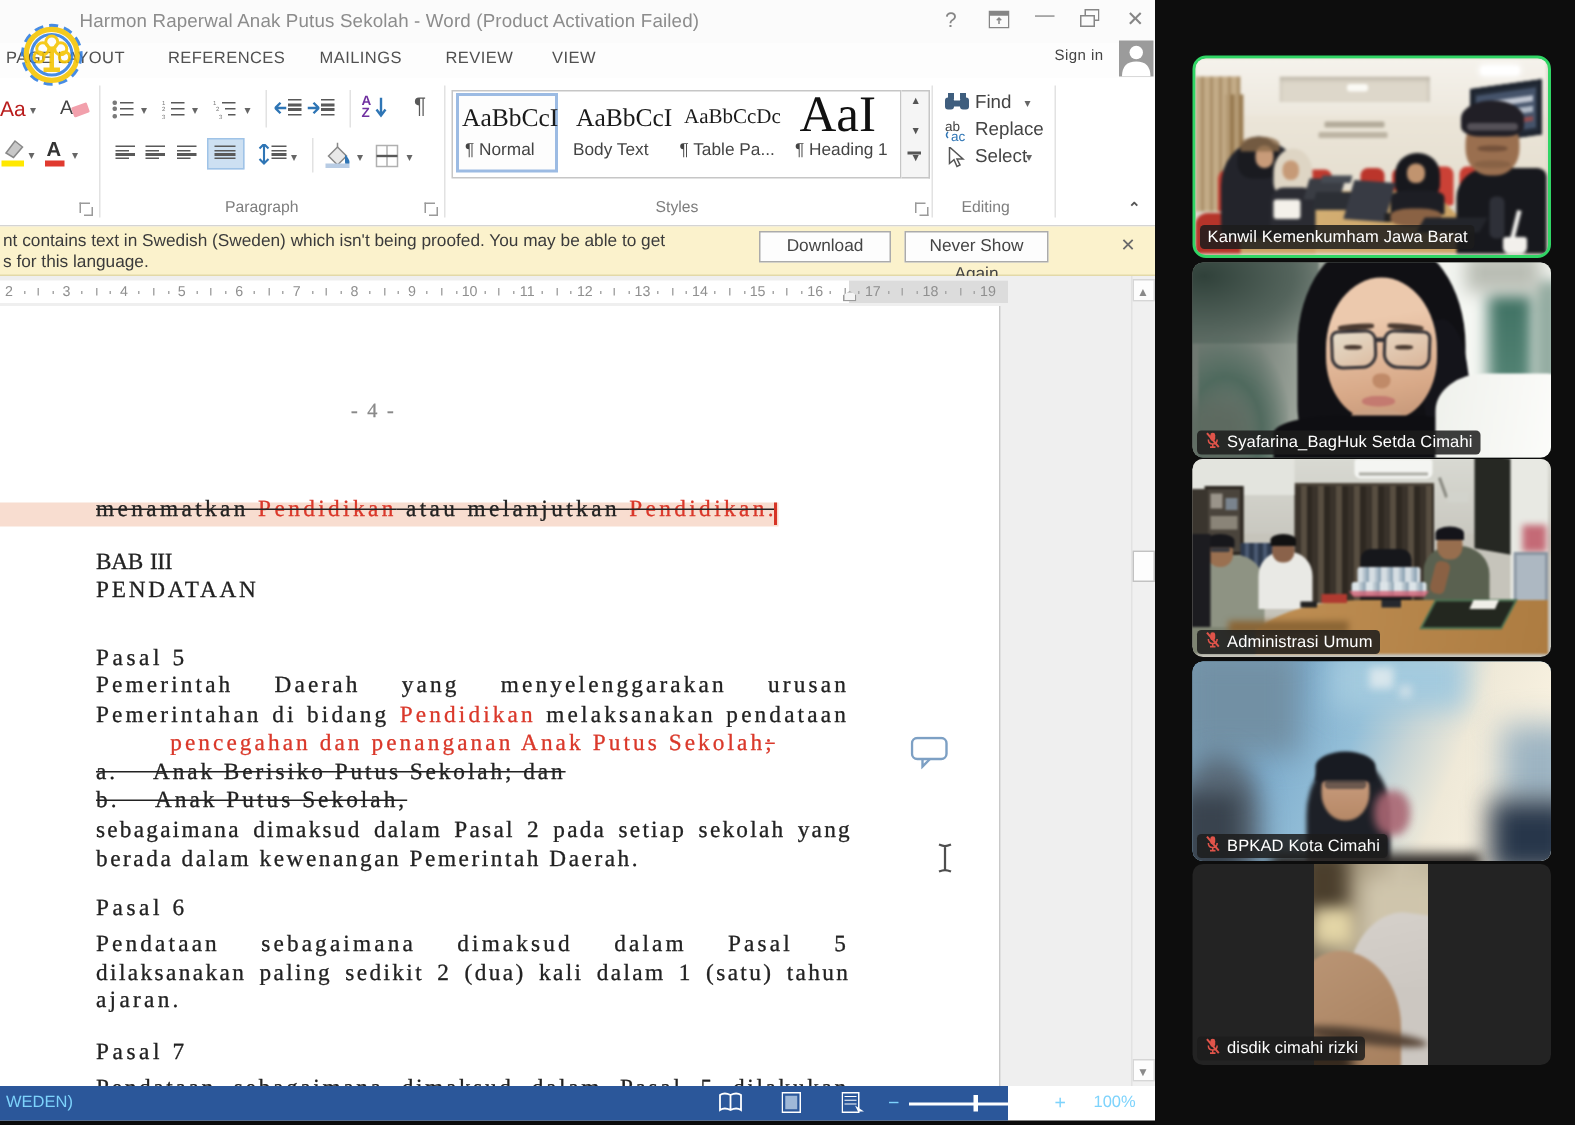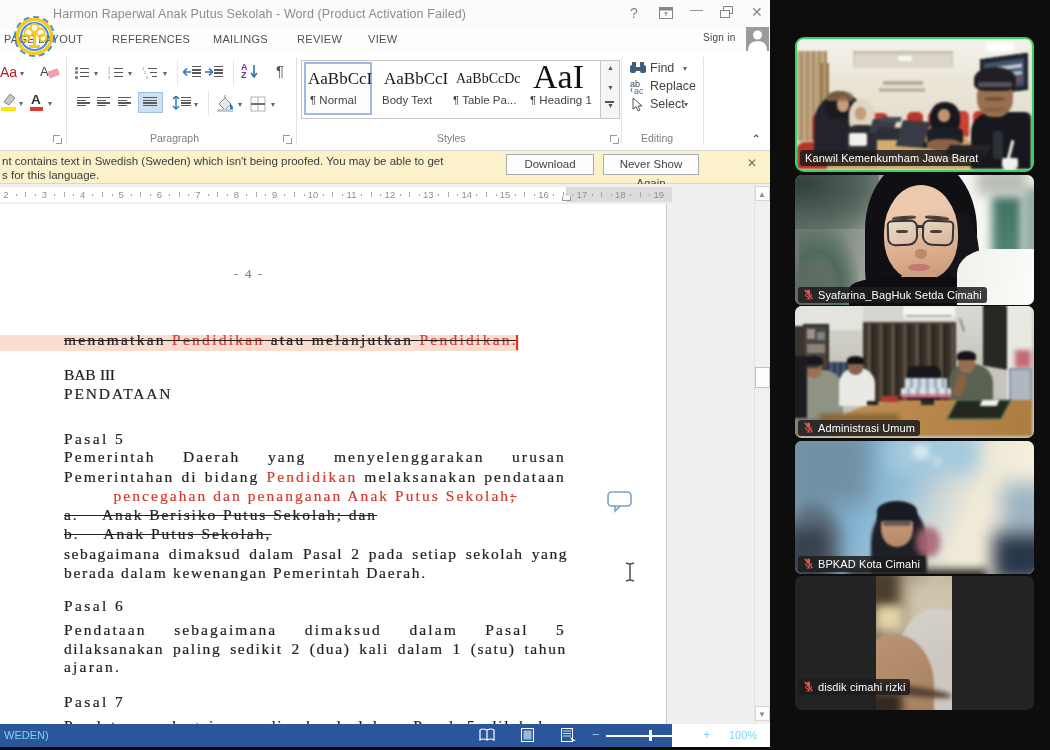--- a/index.html
+++ b/index.html
@@ -625,20 +625,20 @@
    <div style="position:absolute;left:0px;top:0px;width:30px;height:40px;background:#4a3e2c;filter:blur(6px);"></div>
    <div style="position:absolute;left:8px;top:38px;width:26px;height:24px;background:#e3d5a6;filter:blur(5px);"></div>
    <div style="position:absolute;left:42px;top:18px;width:50px;height:44px;background:#cfc5ac;filter:blur(6px);"></div>
    <div style="position:absolute;left:30px;top:40px;width:68px;height:94px;background:linear-gradient(160deg,#d6d1cb,#c5c0ba);border-radius:50% 12% 0 45%;transform:rotate(8deg);"></div>
    <div style="position:absolute;left:56px;top:90px;width:40px;height:60px;background:#ccc7c1;"></div>
    <div style="position:absolute;left:-8px;top:66px;width:74px;height:92px;background:linear-gradient(150deg,#bb9676,#a47d5b);border-radius:45% 55% 0 0;"></div>
    <div style="position:absolute;left:0px;top:118px;width:84px;height:10px;background:#564334;border-radius:50%;transform:rotate(7deg);filter:blur(2px);"></div>
    <div style="position:absolute;left:-8px;top:124px;width:42px;height:26px;background:#35291e;filter:blur(4px);"></div>
   </div>
  </div>
-<div class="vlabel" style="bottom:15px;"><svg class="mic" viewBox="0 0 12 12">
+<div class="vlabel" style="bottom:3px;"><svg class="mic" viewBox="0 0 12 12">
             <rect x="4.2" y="0.5" width="3.6" height="6" rx="1.8" fill="#e0544a"></rect>
             <path d="M2.8 5.5 Q2.8 8.8 6 8.8 Q9.2 8.8 9.2 5.5 M6 8.8 L6 11 M4 11 L8 11" stroke="#e0544a" stroke-width="1.1" fill="none"></path>
             <path d="M1.8 0.8 L10.4 11" stroke="#e0544a" stroke-width="1.5"></path>
           </svg>disdik cimahi rizki</div>
       </div>
 </div>
 </div>
 
 </body></html>

